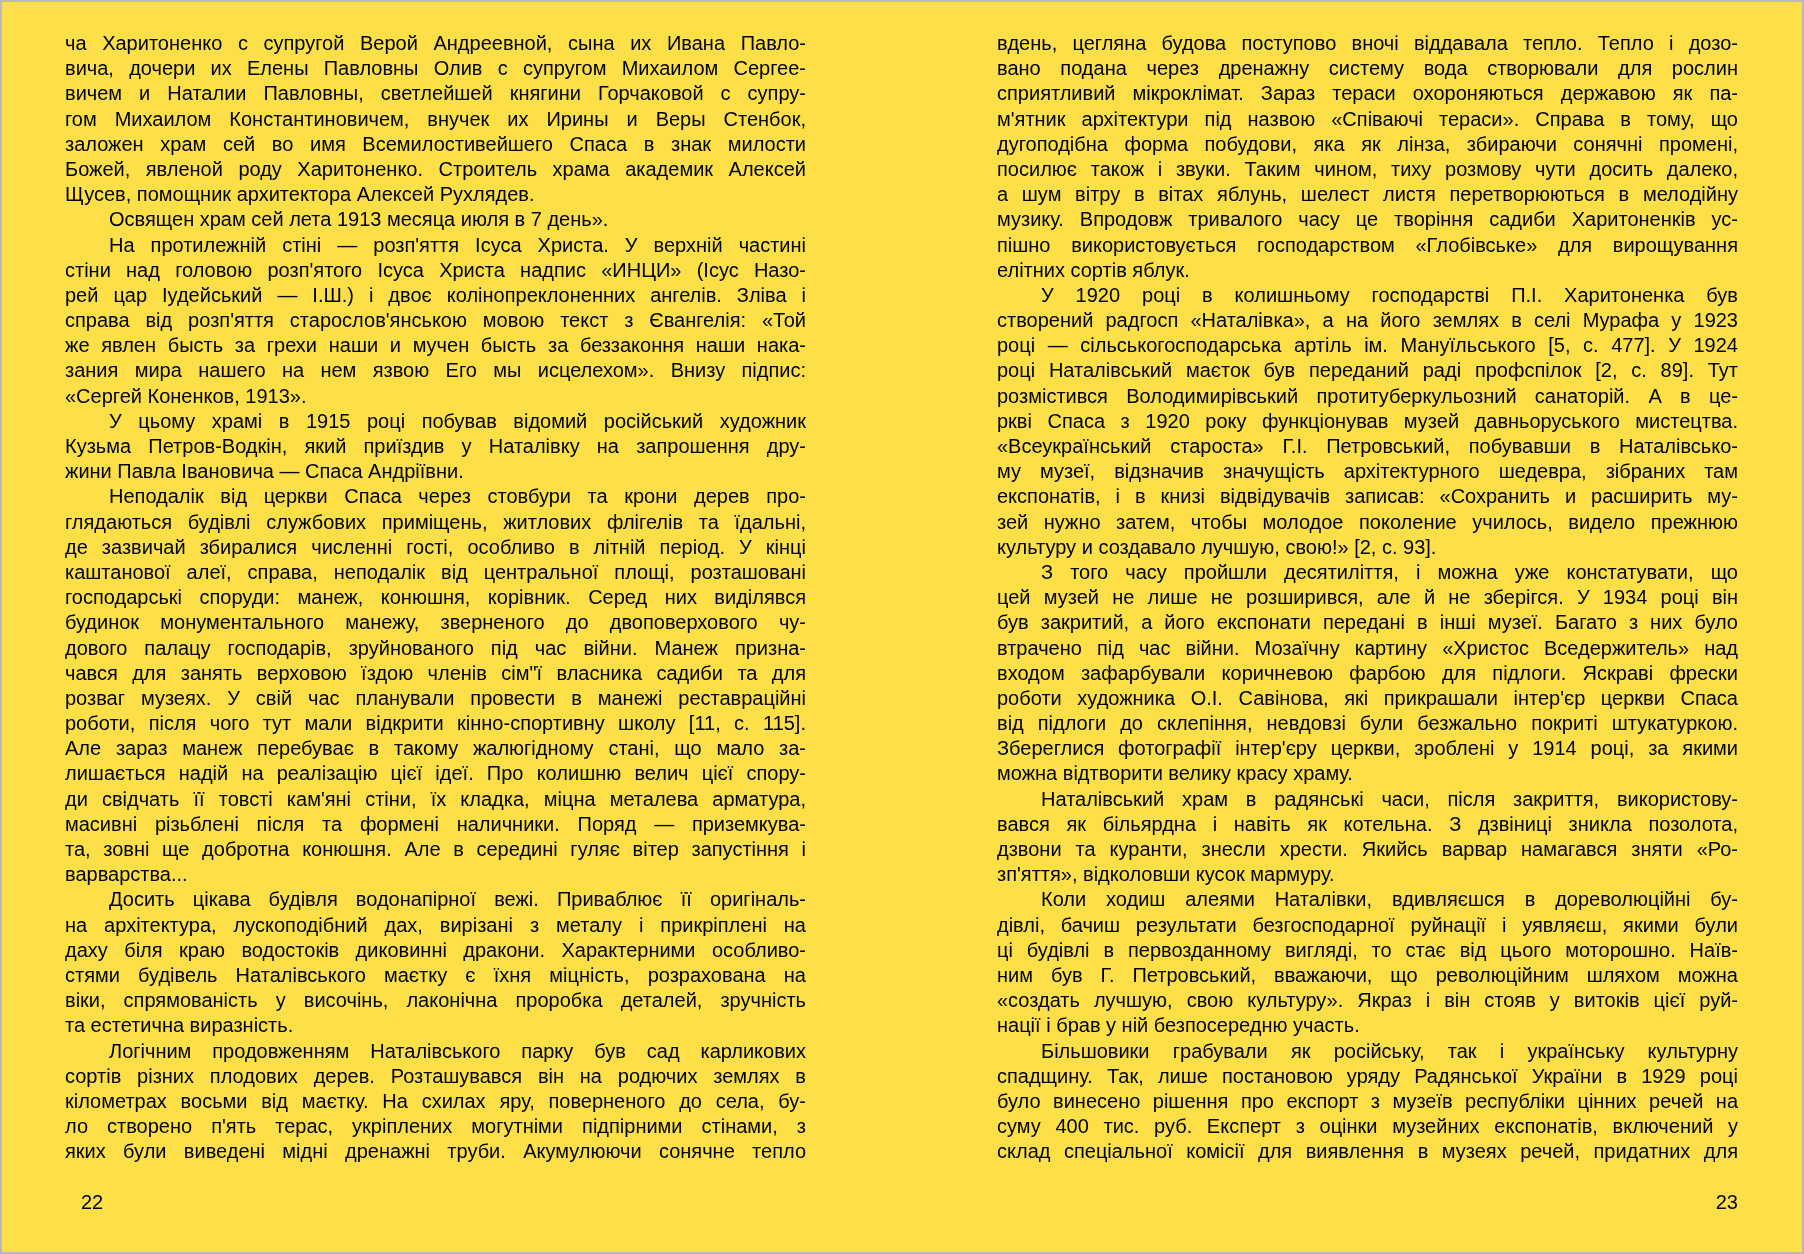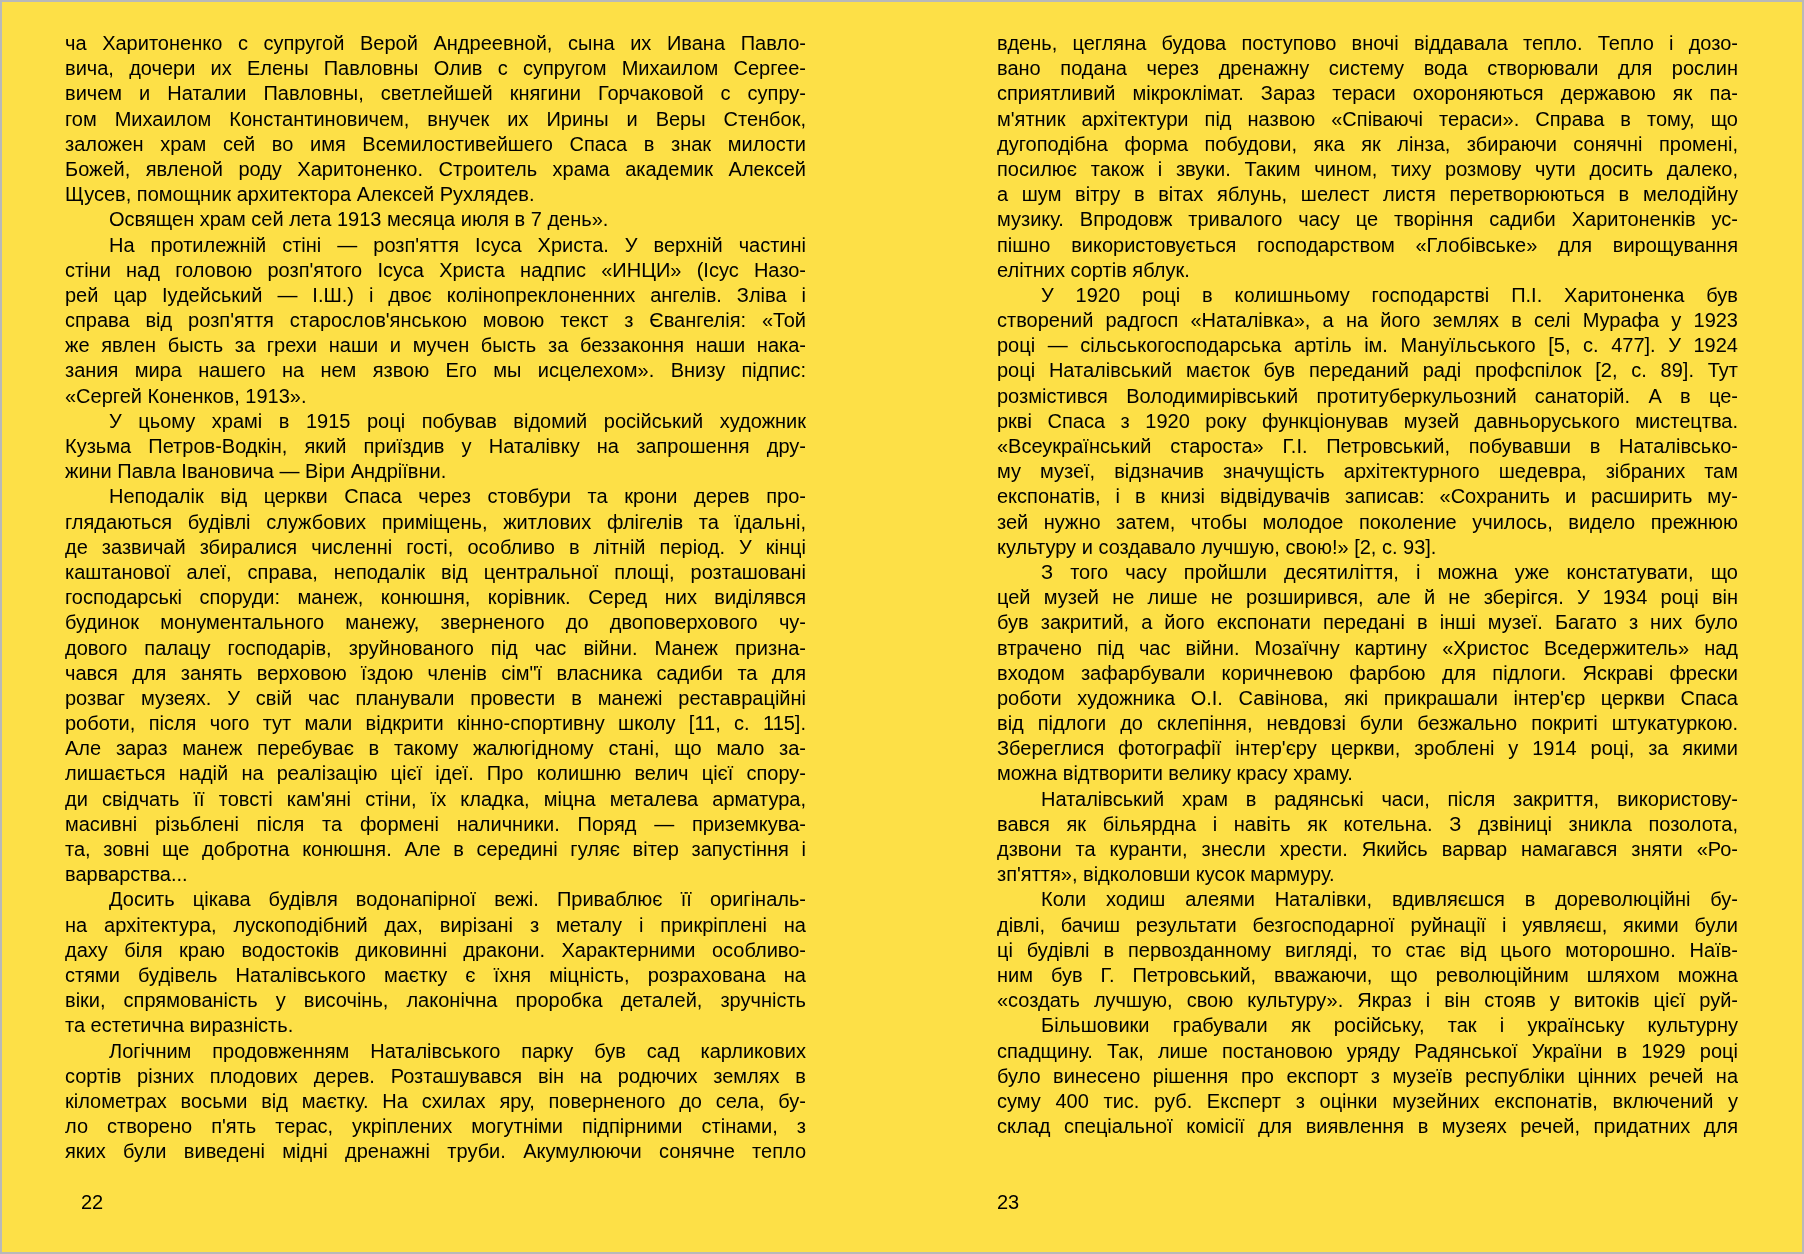--- a/index.html
+++ b/index.html
@@ -32,21 +32,21 @@
   }
   .line.endline { text-align-last: left; }
   .line.indent  { text-indent: 44px; }
   .pagenum {
     position: absolute;
     top: 1190px;
     font-size: 20px;
     line-height: 25px;
   }
   .pagenum.left  { left: 81px; }
-  .pagenum.right { left: 997px; width: 741px; text-align: left; }
+  .pagenum.right { left: 997px; width: 741px; text-align: right; }
 </style>
 </head>
 <body>
 
 <div class="spread">
   <div class="page-text left">
       <div class="line">ча Харитоненко с супругой Верой Андреевной, сына их Ивана Павло-</div>
       <div class="line">вича, дочери их Елены Павловны Олив с супругом Михаилом Сергее-</div>
       <div class="line">вичем и Наталии Павловны, светлейшей княгини Горчаковой с супру-</div>
       <div class="line">гом Михаилом Константиновичем, внучек их Ирины и Веры Стенбок,</div>
@@ -56,21 +56,21 @@
       <div class="line indent endline">Освящен храм сей лета 1913 месяца июля в 7 день».</div>
       <div class="line indent">На протилежній стіні — розп'яття Ісуса Христа. У верхній частині</div>
       <div class="line">стіни над головою розп'ятого Ісуса Христа надпис «ИНЦИ» (Ісус Назо-</div>
       <div class="line">рей цар Іудейський — І.Ш.) і двоє колінопреклоненних ангелів. Зліва і</div>
       <div class="line">справа від розп'яття старослов'янською мовою текст з Євангелія: «Той</div>
       <div class="line">же явлен бысть за грехи наши и мучен бысть за беззаконня наши нака-</div>
       <div class="line">зания мира нашего на нем язвою Его мы исцелехом». Внизу підпис:</div>
       <div class="line endline">«Сергей Коненков, 1913».</div>
       <div class="line indent">У цьому храмі в 1915 році побував відомий російський художник</div>
       <div class="line">Кузьма Петров-Водкін, який приїздив у Наталівку на запрошення дру-</div>
-      <div class="line endline">жини Павла Івановича — Віри Андріївни.</div>
+      <div class="line endline">жини Павла Івановича — Спаса Андріївни.</div>
       <div class="line indent">Неподалік від церкви Спаса через стовбури та крони дерев про-</div>
       <div class="line">глядаються будівлі службових приміщень, житлових флігелів та їдальні,</div>
       <div class="line">де зазвичай збиралися численні гості, особливо в літній період. У кінці</div>
       <div class="line">каштанової алеї, справа, неподалік від центральної площі, розташовані</div>
       <div class="line">господарські споруди: манеж, конюшня, корівник. Серед них виділявся</div>
       <div class="line">будинок монументального манежу, зверненого до двоповерхового чу-</div>
       <div class="line">дового палацу господарів, зруйнованого під час війни. Манеж призна-</div>
       <div class="line">чався для занять верховою їздою членів сім"ї власника садиби та для</div>
       <div class="line">розваг музеях. У свій час планували провести в манежі реставраційні</div>
       <div class="line">роботи, після чого тут мали відкрити кінно-спортивну школу [11, с. 115].</div>
@@ -125,20 +125,21 @@
       <div class="line endline">можна відтворити велику красу храму.</div>
       <div class="line indent">Наталівський храм в радянські часи, після закриття, використову-</div>
       <div class="line">вався як більярдна і навіть як котельна. З дзвіниці зникла позолота,</div>
       <div class="line">дзвони та куранти, знесли хрести. Якийсь варвар намагався зняти «Ро-</div>
       <div class="line endline">зп'яття», відколовши кусок мармуру.</div>
       <div class="line indent">Коли ходиш алеями Наталівки, вдивляєшся в дореволюційні бу-</div>
       <div class="line">дівлі, бачиш результати безгосподарної руйнації і уявляєш, якими були</div>
       <div class="line">ці будівлі в первозданному вигляді, то стає від цього моторошно. Наїв-</div>
       <div class="line">ним був Г. Петровський, вважаючи, що революційним шляхом можна</div>
       <div class="line">«создать лучшую, свою культуру». Якраз і він стояв у витоків цієї руй-</div>
+      <div class="line endline">нації і брав у ній безпосередню участь.</div>
       <div class="line indent">Більшовики грабували як російську, так і українську культурну</div>
       <div class="line">спадщину. Так, лише постановою уряду Радянської України в 1929 році</div>
       <div class="line">було винесено рішення про експорт з музеїв республіки цінних речей на</div>
       <div class="line">суму 400 тис. руб. Експерт з оцінки музейних експонатів, включений у</div>
       <div class="line">склад спеціальної комісії для виявлення в музеях речей, придатних для</div>
     </div>
   <div class="pagenum left">22</div>
   <div class="pagenum right">23</div>
 </div>
 

